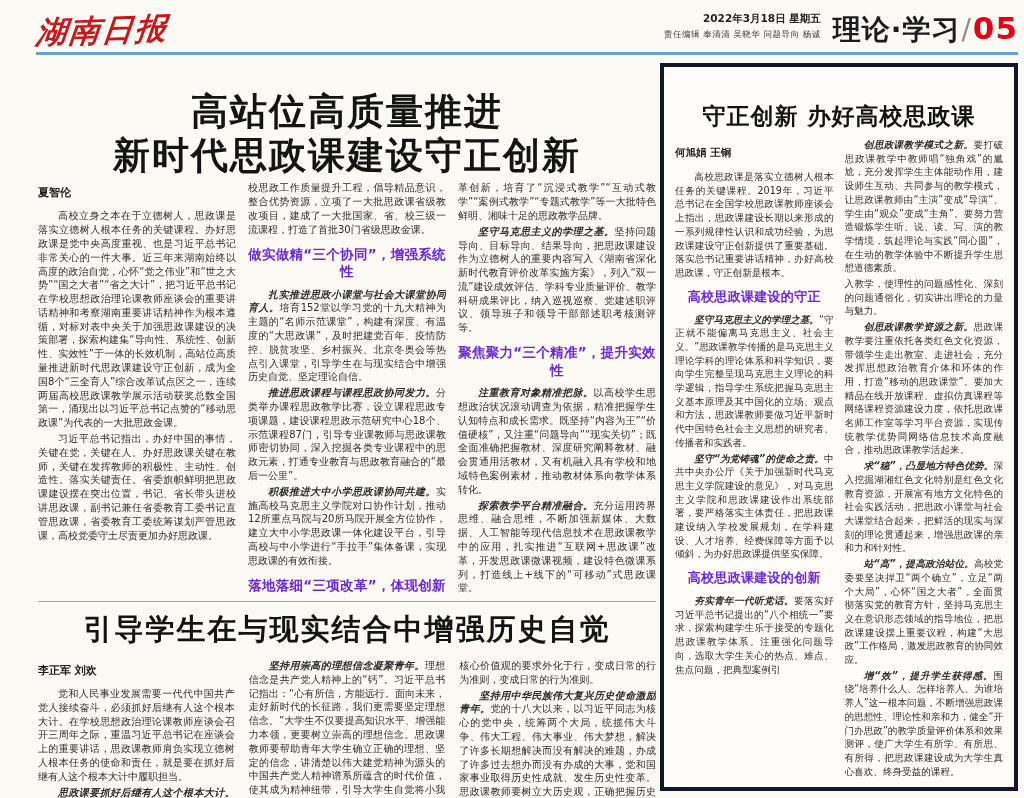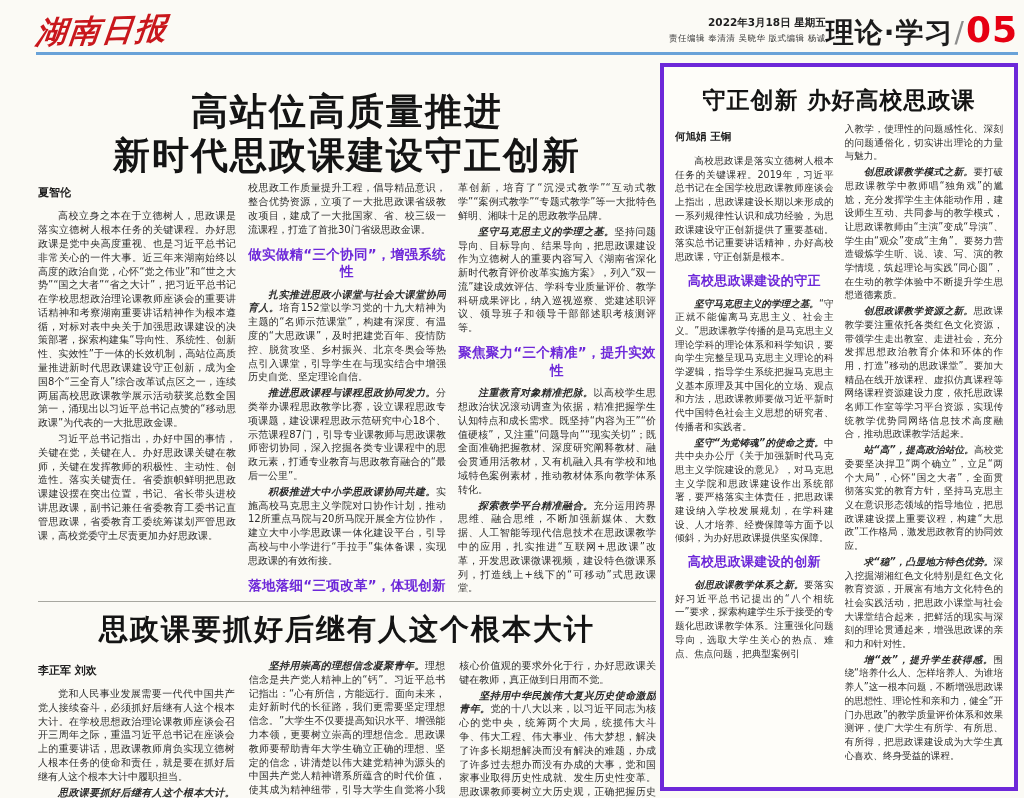--- a/index.html
+++ b/index.html
@@ -2,27 +2,27 @@
 <html><head>
 <meta charset="utf-8">
 <style>
   html,body{margin:0;padding:0;background:#e8e8e4;}
   #page{position:relative;width:1024px;height:798px;background:#fbfaf5;overflow:hidden;
         font-family:"DejaVu Sans",sans-serif;color:#2e2e2e;}
   
   .logo{position:absolute;left:36px;top:10px;font-size:31px;font-weight:bold;font-style:italic;
         color:#c9171c;transform:skewX(-8deg) rotate(-2deg);letter-spacing:2px;font-family:"DejaVu Serif",serif;}
   .blueline{position:absolute;left:36px;top:52px;width:982px;height:3px;background:#69a2d8;}
-  .head-right{position:absolute;right:6px;top:12px;display:flex;align-items:flex-end;}
+  .head-right{position:absolute;right:6px;top:12px;display:flex;align-items:flex-end;gap:12px;}
   .pubinfo{text-align:right;padding-bottom:3px;}
   .date{font-size:10.5px;font-weight:bold;color:#1f1f1f;}
   .editors{font-size:8.5px;color:#3a3a3a;margin-top:3px;letter-spacing:0.5px;}
   .section{font-size:28px;font-weight:bold;color:#1c1c1c;letter-spacing:1px;line-height:1;}
   .slash{color:#8d8d8d;font-weight:normal;margin:0 1px;}
-  .pageno{color:#e60012;font-size:36px;}
+  .pageno{color:#e60012;font-size:31px;}
   
   h1,h2,h3{font-weight:bold;}
   .para{margin:0 0 2px;text-indent:2em;text-align:justify;font-size:10px;line-height:13.8px;color:#2d2d2d;}
   .cont{text-indent:0;}
   .lead{font-weight:bold;font-style:italic;}
   .col-sub{margin:9px 0 7px;font-size:13.5px;text-align:center;color:#6d28d9;letter-spacing:0.3px;line-height:1.3;}
   .indent-sub{text-align:left;text-indent:2em;margin:10px 0 6px;font-size:13px;}
   .byline{font-weight:bold;font-size:11px;margin:4px 0 9px;color:#1e1e1e;}
   .cols{display:flex;overflow:hidden;}
   .col{flex:1;overflow:hidden;}
@@ -31,37 +31,37 @@
   .main-article h1{margin:14px 0 4px;text-align:center;font-size:37px;line-height:1.18;
                    letter-spacing:2px;color:#141414;}
   .main-article .cols{gap:12px;height:412px;margin-top:4px;}
   
   .bottom-article{position:absolute;left:38px;top:601px;width:618px;height:197px;box-sizing:border-box;
                   border-top:1.5px solid #a7a7a0;padding-top:5px;overflow:hidden;}
   .bottom-article h2{margin:3px 0 9px;text-align:center;font-size:29px;letter-spacing:2px;color:#141414;}
   .bottom-article .cols{gap:14px;height:142px;}
   
   .boxed-article{position:absolute;left:660px;top:63px;width:358px;height:728px;box-sizing:border-box;
-                 border:4px solid #6d28d9;background:#fefdf9;padding:4px 11px;overflow:hidden;}
+                 border:4px solid #0f172a;background:#fefdf9;padding:20px 11px;overflow:hidden;}
   .boxed-article h2{margin:14px 0 6px;text-align:center;font-size:23px;letter-spacing:1px;color:#141414;}
   .boxed-article .cols{gap:11px;height:640px;}
   .boxed-article .para{font-size:9.6px;line-height:13.7px;}
   .boxed-article .byline{font-size:10.5px;margin:8px 0 10px;}
   .boxed-article .col-sub{font-size:13px;}
 </style>
 </head>
 <body>
 
 <div id="page">
 
   <div class="logo">湖南日报</div>
   <div class="head-right">
     <div class="pubinfo">
       <div class="date">2022年3月18日 星期五</div>
-      <div class="editors">责任编辑 奉清清 吴晓华 版式编辑 杨诚</div>
+      <div class="editors">责任编辑 奉清清 吴晓华 问题导向 杨诚</div>
     </div>
     <div class="section">
       <span>理论·学习</span><span class="slash">/</span><span class="pageno">05</span>
     </div>
   </div>
   <div class="blueline"></div>
 
   <section class="main-article">
     <h1><span>高站位高质量推进</span><br>
         <span>新时代思政课建设守正创新</span></h1>
@@ -83,53 +83,53 @@
           <p class="para cont">革创新，培育了“沉浸式教学”“互动式教学”“案例式教学”“专题式教学”等一大批特色鲜明、湘味十足的思政教学品牌。</p>
           <p class="para"><span class="lead">坚守马克思主义的学理之基。</span>坚持问题导向、目标导向、结果导向，把思政课建设作为立德树人的重要内容写入《湖南省深化新时代教育评价改革实施方案》，列入“双一流”建设成效评估、学科专业质量评价、教学科研成果评比，纳入巡视巡察、党建述职评议、领导班子和领导干部部述职考核测评等。</p>
           <h3 class="col-sub">聚焦聚力“三个精准”，提升实效性</h3>
           <p class="para"><span class="lead">注重教育对象精准把脉。</span>以高校学生思想政治状况滚动调查为依据，精准把握学生认知特点和成长需求。既坚持“内容为王”“价值硬核”，又注重“问题导向”“现实关切”；既全面准确把握教材、深度研究阐释教材、融会贯通用活教材，又有机融入具有学校和地域特色案例素材，推动教材体系向教学体系转化。</p>
           <p class="para"><span class="lead">探索教学平台精准融合。</span>充分运用跨界思维、融合思维，不断加强新媒体、大数据、人工智能等现代信息技术在思政课教学中的应用，扎实推进“互联网+思政课”改革，开发思政课微课视频，建设特色微课系列，打造线上+线下的“可移动”式思政课堂。</p>
         </div>
     </div>
   </section>
 
   <section class="bottom-article">
-    <h2>思政课要抓好后继有人这个根本大计</h2>
+    <h2>引导学生在与现实结合中增强历史自觉</h2>
     <div class="cols">
       <div class="col">
           <div class="byline">李正军 刘欢</div>
           <p class="para">党和人民事业发展需要一代代中国共产党人接续奋斗，必须抓好后继有人这个根本大计。在学校思想政治理论课教师座谈会召开三周年之际，重温习近平总书记在座谈会上的重要讲话，思政课教师肩负实现立德树人根本任务的使命和责任，就是要在抓好后继有人这个根本大计中履职担当。</p>
           <p class="para"><span class="lead">思政课要抓好后继有人这个根本大计。</span>恩格斯指出：“每一个时代的理论思维，包括我们这个时代的理论思维，都是一种历史的产物，它在不同的时代具有完全不同的形式，同时具有完全不同的内容。”</p>
         </div>
       <div class="col">
           <p class="para"><span class="lead">坚持用崇高的理想信念凝聚青年。</span>理想信念是共产党人精神上的“钙”。习近平总书记指出：“心有所信，方能远行。面向未来，走好新时代的长征路，我们更需要坚定理想信念。”大学生不仅要提高知识水平、增强能力本领，更要树立崇高的理想信念。思政课教师要帮助青年大学生确立正确的理想、坚定的信念，讲清楚以伟大建党精神为源头的中国共产党人精神谱系所蕴含的时代价值，使其成为精神纽带，引导大学生自觉将小我融入大我，为理想不懈奋斗。</p>
         </div>
       <div class="col">
-          <p class="para cont">核心价值观的要求外化于行，办好思政课关键在教师，真正做到日用而不觉。</p>
+          <p class="para cont">核心价值观的要求外化于行，变成日常的行为准则，变成日常的行为准则。</p>
           <p class="para"><span class="lead">坚持用中华民族伟大复兴历史使命激励青年。</span>党的十八大以来，以习近平同志为核心的党中央，统筹两个大局，统揽伟大斗争、伟大工程、伟大事业、伟大梦想，解决了许多长期想解决而没有解决的难题，办成了许多过去想办而没有办成的大事，党和国家事业取得历史性成就、发生历史性变革。思政课教师要树立大历史观，正确把握历史发展趋势，依托中国人民深厚的家国情怀，结合中华民族近代以来遭受的苦难和正在推进的复兴事业激发大学生的责任担当。</p>
         </div>
     </div>
   </section>
 
   <aside class="boxed-article">
     <h2>守正创新 办好高校思政课</h2>
     <div class="cols">
       <div class="col">
           <div class="byline">何旭娟 王铜</div>
           <p class="para">高校思政课是落实立德树人根本任务的关键课程。2019年，习近平总书记在全国学校思政课教师座谈会上指出，思政课建设长期以来形成的一系列规律性认识和成功经验，为思政课建设守正创新提供了重要基础。落实总书记重要讲话精神，办好高校思政课，守正创新是根本。</p>
           <h3 class="col-sub">高校思政课建设的守正</h3>
           <p class="para"><span class="lead">坚守马克思主义的学理之基。</span>“守正就不能偏离马克思主义、社会主义。”思政课教学传播的是马克思主义理论学科的理论体系和科学知识，要向学生完整呈现马克思主义理论的科学逻辑，指导学生系统把握马克思主义基本原理及其中国化的立场、观点和方法，思政课教师要做习近平新时代中国特色社会主义思想的研究者、传播者和实践者。</p>
           <p class="para"><span class="lead">坚守“为党铸魂”的使命之责。</span>中共中央办公厅《关于加强新时代马克思主义学院建设的意见》，对马克思主义学院和思政课建设作出系统部署，要严格落实主体责任，把思政课建设纳入学校发展规划，在学科建设、人才培养、经费保障等方面予以倾斜，为办好思政课提供坚实保障。</p>
           <h3 class="col-sub">高校思政课建设的创新</h3>
-          <p class="para"><span class="lead">创思政课教学体系之新。</span>要落实好习近平总书记提出的“八个相统一”要求，探索构建学生乐于接受的专题化思政课教学体系。注重强化问题导向，选取大学生关心的热点、难点、焦点问题，把典型案例引</p>
+          <p class="para"><span class="lead">夯实青年一代听党话。</span>要落实好习近平总书记提出的“八个相统一”要求，探索构建学生乐于接受的专题化思政课教学体系。注重强化问题导向，选取大学生关心的热点、难点、焦点问题，把典型案例引</p>
         </div>
       <div class="col">
+          <p class="para"><span class="lead">创思政课教学模式之新。</span>要打破思政课教学中教师唱“独角戏”的尴尬，充分发挥学生主体能动作用，建设师生互动、共同参与的教学模式，让思政课教师由“主演”变成“导演”、学生由“观众”变成“主角”。要努力营造锻炼学生听、说、读、写、演的教学情境，筑起理论与实践“同心圆”，在生动的教学体验中不断提升学生思想道德素质。</p>
           <p class="para cont">入教学，使理性的问题感性化、深刻的问题通俗化，切实讲出理论的力量与魅力。</p>
-          <p class="para"><span class="lead">创思政课教学模式之新。</span>要打破思政课教学中教师唱“独角戏”的尴尬，充分发挥学生主体能动作用，建设师生互动、共同参与的教学模式，让思政课教师由“主演”变成“导演”、学生由“观众”变成“主角”。要努力营造锻炼学生听、说、读、写、演的教学情境，筑起理论与实践“同心圆”，在生动的教学体验中不断提升学生思想道德素质。</p>
           <p class="para"><span class="lead">创思政课教学资源之新。</span>思政课教学要注重依托各类红色文化资源，带领学生走出教室、走进社会，充分发挥思想政治教育介体和环体的作用，打造“移动的思政课堂”。要加大精品在线开放课程、虚拟仿真课程等网络课程资源建设力度，依托思政课名师工作室等学习平台资源，实现传统教学优势同网络信息技术高度融合，推动思政课教学活起来。</p>
+          <p class="para"><span class="lead">求“稳”，凸显地方特色优势。</span>深入挖掘湖湘红色文化特别是红色文化教育资源，开展富有地方文化特色的社会实践活动，把思政小课堂与社会大课堂结合起来，把鲜活的现实与深刻的理论贯通起来，增强思政课的亲和力和针对性。</p>
           <p class="para"><span class="lead">站“高”，提高政治站位。</span>高校党委要坚决捍卫“两个确立”，立足“两个大局”，心怀“国之大者”，全面贯彻落实党的教育方针，坚持马克思主义在意识形态领域的指导地位，把思政课建设摆上重要议程，构建“大思政”工作格局，激发思政教育的协同效应。</p>
-          <p class="para"><span class="lead">求“稳”，凸显地方特色优势。</span>深入挖掘湖湘红色文化特别是红色文化教育资源，开展富有地方文化特色的社会实践活动，把思政小课堂与社会大课堂结合起来，把鲜活的现实与深刻的理论贯通起来，增强思政课的亲和力和针对性。</p>
           <p class="para"><span class="lead">增“效”，提升学生获得感。</span>围绕“培养什么人、怎样培养人、为谁培养人”这一根本问题，不断增强思政课的思想性、理论性和亲和力，健全“开门办思政”的教学质量评价体系和效果测评，使广大学生有所学、有所思、有所得，把思政课建设成为大学生真心喜欢、终身受益的课程。</p>
         </div>
     </div>
   </aside>
 
 </div>
 
 </body></html>

